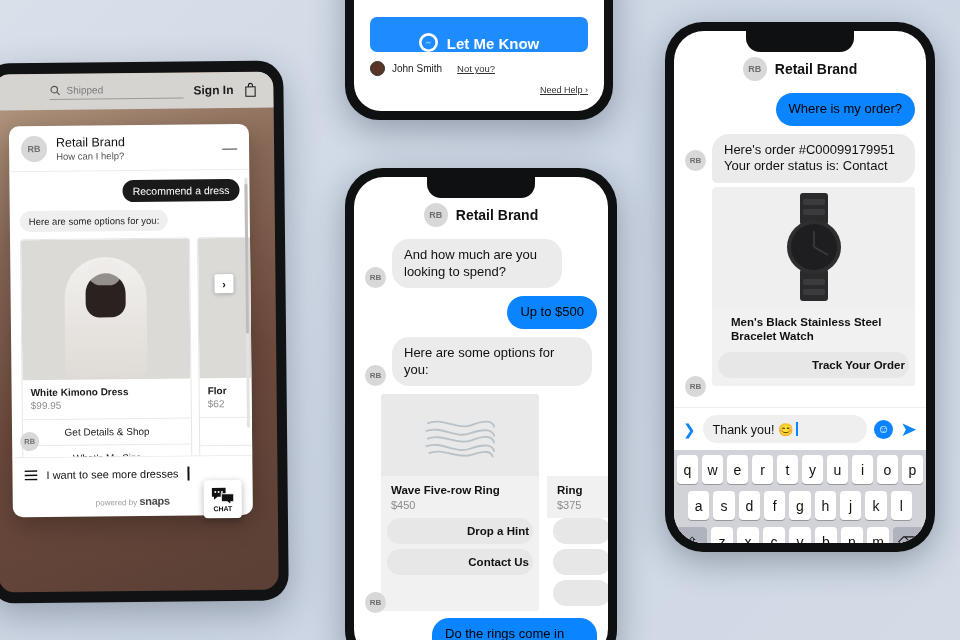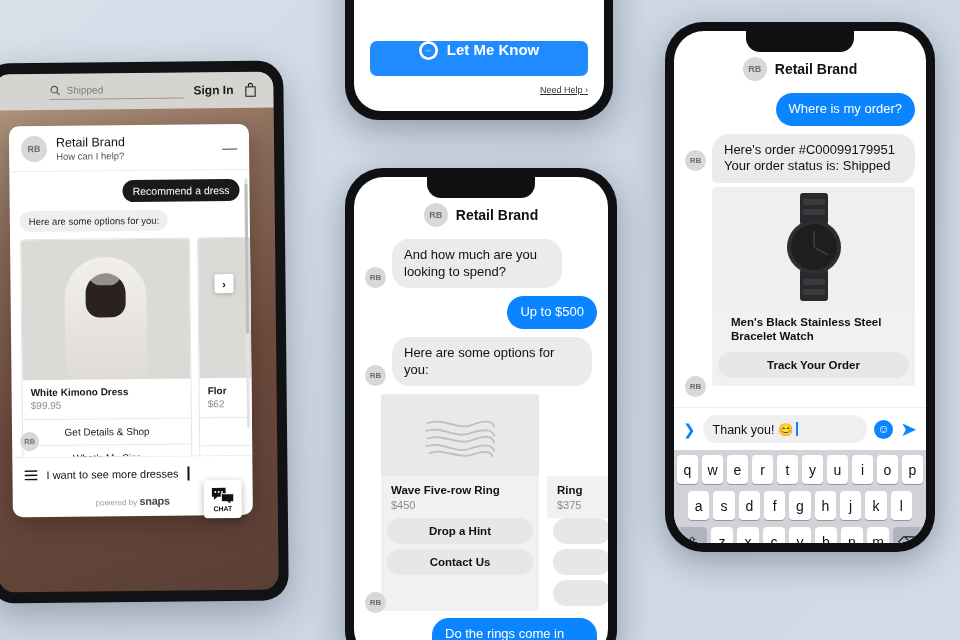--- a/index.html
+++ b/index.html
@@ -42,21 +42,21 @@
     font-size: 8px; font-weight: bold;
     display: flex; align-items: center; justify-content: center;
     flex: 0 0 21px;
   }
   .bub-in {
     background: #ebebeb; color: #111;
     border-radius: 17px; padding: 8px 12px;
     font-size: 13px; line-height: 1.28; max-width: 170px;
   }
   .bub-out {
-    background: #0a84ff; color: #ffffff;
+    background: #0a84ff; color: #000000;
     border-radius: 17px; padding: 8px 13px;
     font-size: 13px; line-height: 1.28; max-width: 165px;
     margin-left: auto; margin-bottom: 8px; width: fit-content;
   }
 
   .brandbar {
     display: flex; align-items: center; justify-content: center;
     gap: 8px; padding-top: 26px; padding-bottom: 12px;
   }
   .brandbar .av { width: 24px; height: 24px; flex: 0 0 24px; font-size: 9px; }
@@ -65,31 +65,31 @@
   
   .pcard {
     background: #f1f1f1; border-radius: 3px;
     overflow: hidden; flex: 0 0 auto;
   }
   .pcard .pimg { background: #e9e9e9; display: flex; align-items: center; justify-content: center; }
   .pcard .pname { font-size: 11.5px; font-weight: bold; color: #111; padding: 8px 10px 1px; line-height: 1.2; }
   .pcard .pprice { font-size: 11px; color: #8b8b8b; padding: 0 10px 7px; }
   .pbtn {
     background: #e7e7e7; margin: 0 6px 5px; border-radius: 13px;
-    text-align: center; font-size: 11.5px; font-weight: bold; color: #111;
+    text-align: right; font-size: 11.5px; font-weight: bold; color: #111;
     padding: 7px 4px;
   }
 
   
   #phone-top { left: 345px; top: -118px; width: 268px; height: 238px; border-radius: 34px; }
   #phone-top .screen { border-radius: 27px; }
   #phone-top .inner { position: absolute; bottom: 0; left: 0; right: 0; padding: 0 16px 16px; }
   .mbtn {
     background: #1e8bff; color: #fff; border-radius: 7px;
-    height: 35px; display: flex; align-items: flex-start; justify-content: center;
+    height: 35px; display: flex; align-items: flex-end; justify-content: center;
     gap: 9px; font-size: 15px; font-weight: bold;
   }
   .mlogo {
     width: 19px; height: 19px; border-radius: 50%; background: #fff;
     display: flex; align-items: center; justify-content: center;
   }
   .mrow { display: flex; align-items: center; gap: 7px; margin-top: 9px; }
   .mface { width: 15px; height: 15px; border-radius: 50%; background: #5b3526; border: 1px solid #2d2d2d; }
   .mname { font-size: 10px; color: #222; }
   .mnot { font-size: 9.5px; color: #333; text-decoration: underline; margin-left: 8px; }
@@ -296,20 +296,25 @@
     <div class="inner">
       <div class="mbtn">
         <span class="mlogo">
           <svg width="15" height="15" viewBox="0 0 24 24">
               <circle cx="12" cy="12" r="11" fill="#1e8bff"></circle>
               <path d="M6 15l4.2-4.5 2.4 2.3L17 9.4l-4.1 4.5-2.4-2.3z" fill="#fff"></path>
             </svg>
         </span>
         <span>Let Me Know</span>
       </div>
+      <div class="mrow">
+        <span class="mface"></span>
+        <span class="mname">John Smith</span>
+        <span class="mnot">Not you?</span>
+      </div>
       <div class="mhelp">Need Help ›</div>
     </div>
   </div>
 </div>
 
 <div class="phone" id="phone-mid">
   <div class="screen">
     <div class="notch"></div>
     <div class="brandbar">
       <div class="av">RB</div>
@@ -374,21 +379,21 @@
       <div class="av">RB</div>
       <b>Retail Brand</b>
     </div>
 
     <div class="body">
       <div class="bub-out">Where is my order?</div>
       <div class="bot-row" style="align-items:flex-start">
         <div class="av" style="margin-top:16px">RB</div>
         <div style="flex:1">
           <div class="bub-in" style="max-width:205px;border-bottom-left-radius:5px;white-space:pre-line">Here's order #C00099179951
-Your order status is: Shipped</div>
+Your order status is: Contact</div>
           <div class="pcard" style="margin-top:4px;border-top-left-radius:5px;width:100%">
             <div class="pimg" style="height:120px;background:#efefef">
               <svg width="100" height="112" viewBox="0 0 100 112">
                 <rect x="36" y="2" width="28" height="32" rx="3" fill="#2a2a2d"></rect>
                 <rect x="36" y="78" width="28" height="32" rx="3" fill="#2a2a2d"></rect>
                 <rect x="39" y="8" width="22" height="6" rx="2" fill="#3b3b3f"></rect>
                 <rect x="39" y="18" width="22" height="6" rx="2" fill="#3b3b3f"></rect>
                 <rect x="39" y="88" width="22" height="6" rx="2" fill="#3b3b3f"></rect>
                 <rect x="39" y="98" width="22" height="6" rx="2" fill="#3b3b3f"></rect>
                 <rect x="70" y="51" width="5" height="9" rx="2" fill="#2a2a2d"></rect>

